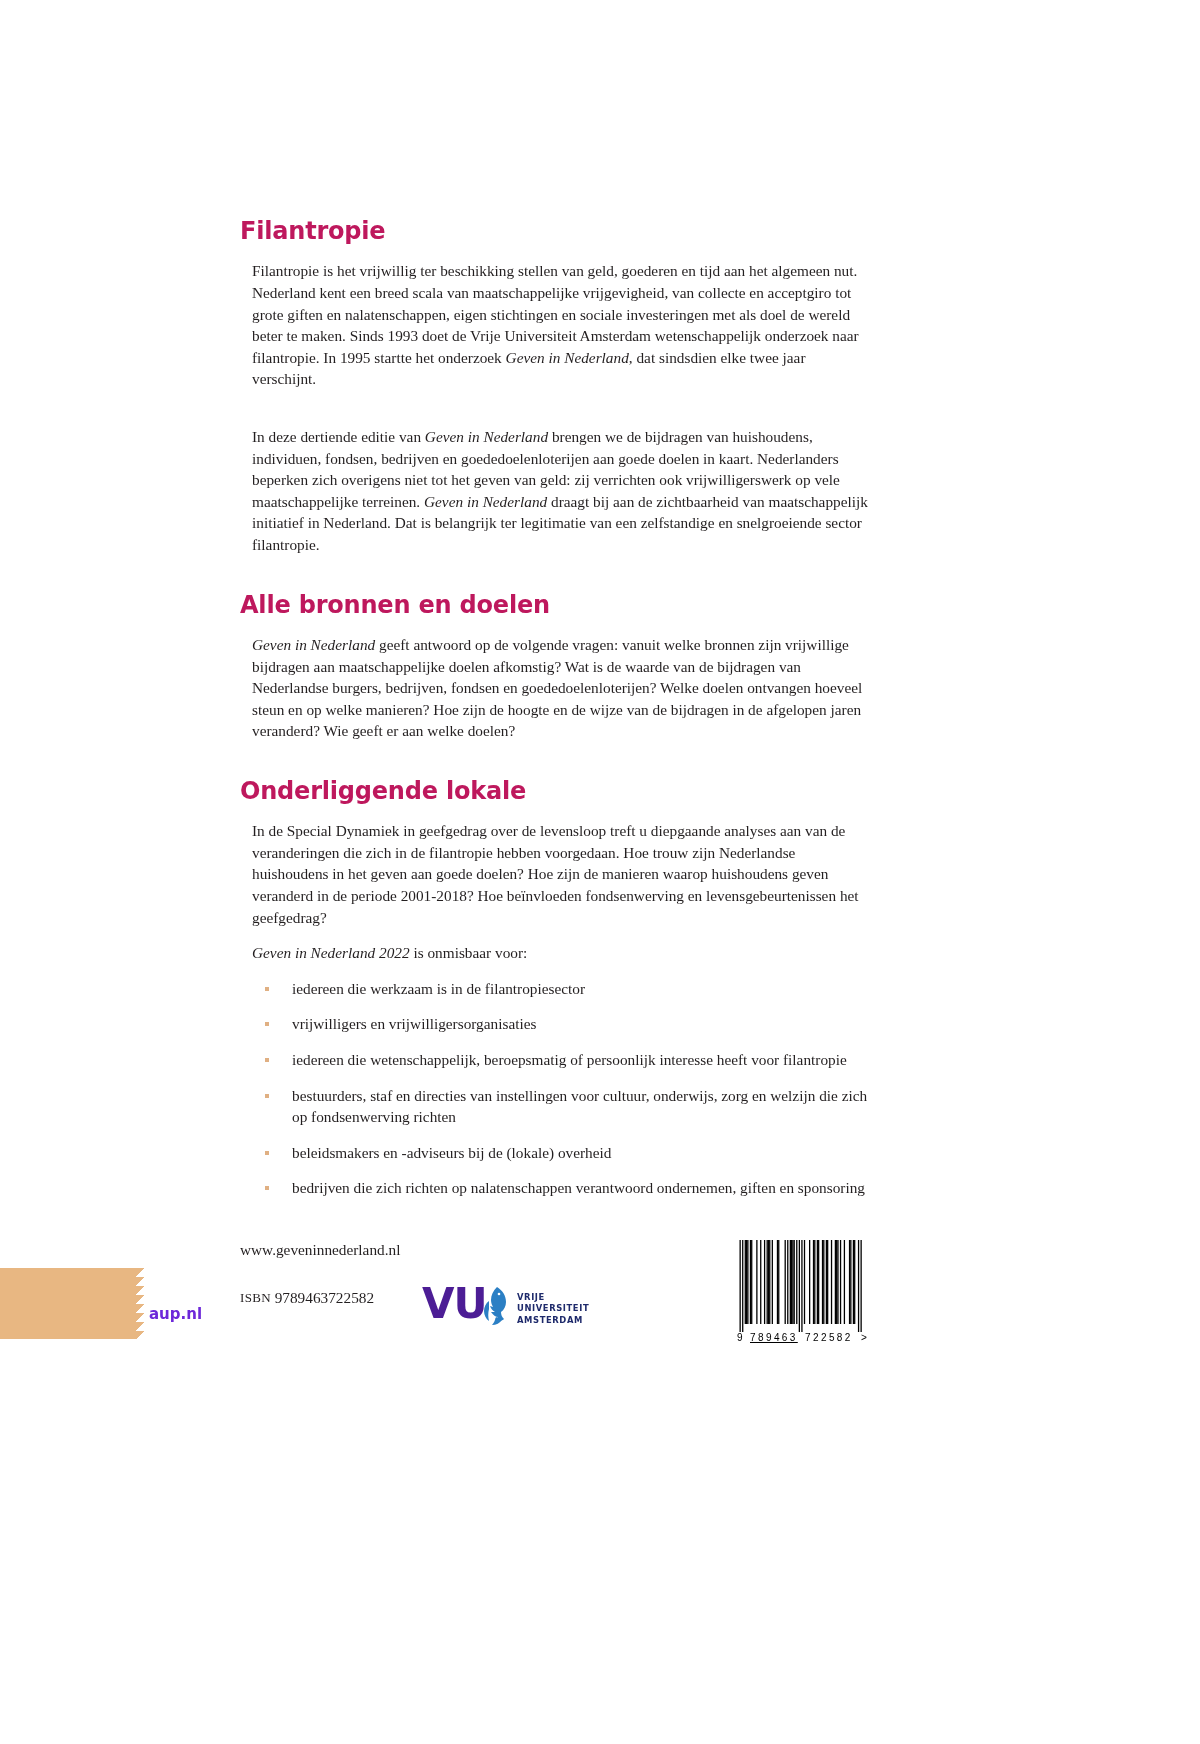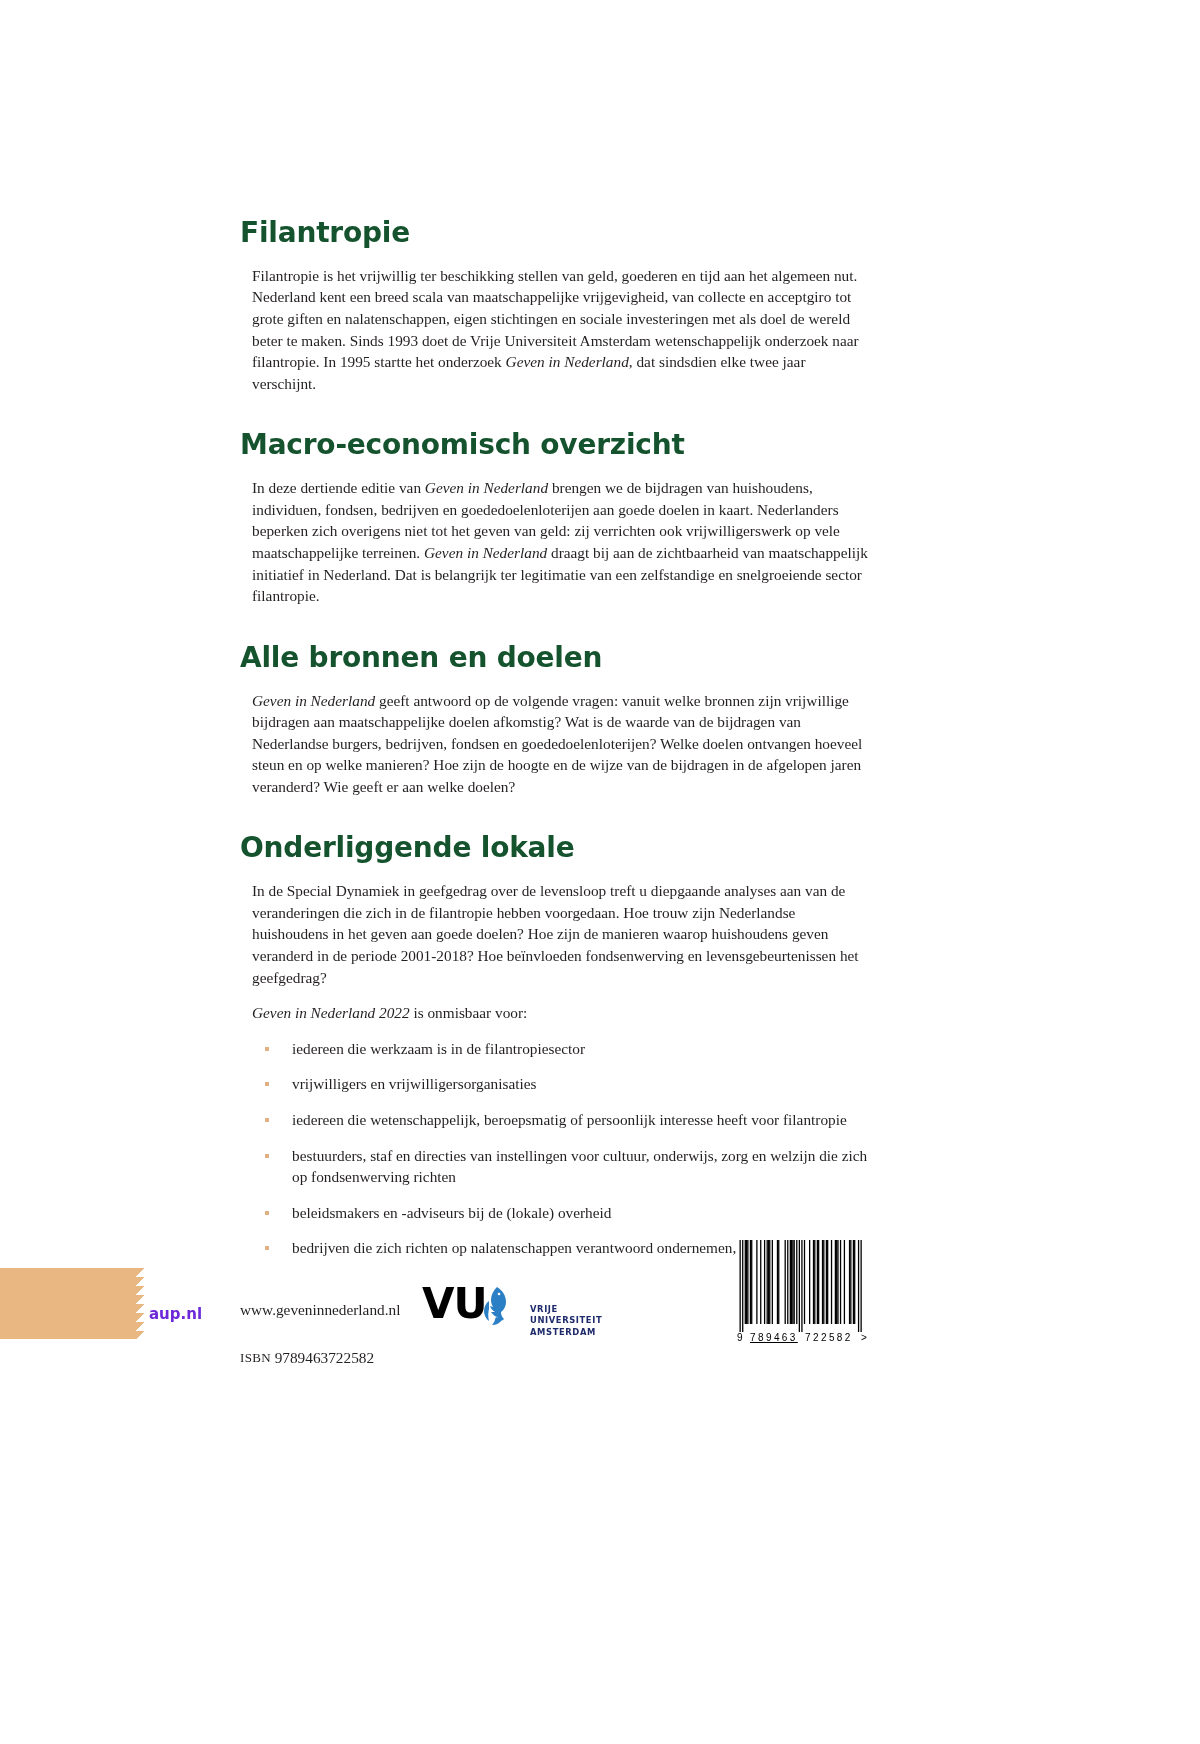--- a/index.html
+++ b/index.html
@@ -16,23 +16,23 @@
   .content {
     position:absolute;
     left:240px;
     top:218px;
     width:640px;
   }
 
   h2.section-title {
     font-family:"DejaVu Sans", sans-serif;
     font-weight:bold;
-    font-size:28px;
+    font-size:24px;
     letter-spacing:-0.2px;
-    color:#14532d;
+    color:#be185d;
     margin:0 0 16px 0;
     line-height:1.1;
   }
   .block { margin-bottom:36px; }
   .block:last-of-type { margin-bottom:0; }
 
   p.body {
     font-family:"Liberation Serif", serif;
     font-size:15.3px;
     line-height:21.6px;
@@ -110,37 +110,36 @@
     font-size:15px;
     color:#6d28d9;
   }
 
   
   .vu-logo { position:absolute; left:422px; top:10px; width:180px; height:56px; }
   .vu-mark {
     font-family:"DejaVu Sans", sans-serif;
     font-weight:bold;
     font-size:42px;
-    color:#000000;
+    color:#4c1d95;
     letter-spacing:-1px;
     position:absolute;
     left:0; top:5px;
     line-height:1;
   }
   .vu-bird { position:absolute; left:58px; top:8px; }
   .vu-words {
     position:absolute;
-    left:95px; top:26px;
+    left:95px; top:14px;
     font-family:"DejaVu Sans", sans-serif;
     font-size:8.4px;
     font-weight:bold;
     letter-spacing:0.6px;
     line-height:11.4px;
     color:#1e2a6b;
-    margin-left:13px;
   }
 
   
   .barcode-wrap { position:absolute; left:737px; top:-28px; width:130px; height:128px; }
   .barcode-bars { width:130px; height:92px; display:block; }
   .barcode-digits {
     font-family:"Liberation Sans", sans-serif;
     font-size:10px;
     color:#000;
     position:absolute;
@@ -159,21 +158,20 @@
 <div class="page">
 
   <div class="content">
 
     <div class="block">
       <h2 class="section-title">Filantropie</h2>
       <p class="body"><span>Filantropie is het vrijwillig ter beschikking stellen van geld, goederen en tijd aan het algemeen nut. Nederland kent een breed scala van maatschappelijke vrijgevigheid, van collecte en acceptgiro tot grote giften en nalatenschappen, eigen stichtingen en sociale investeringen met als doel de wereld beter te maken. Sinds 1993 doet de Vrije Universiteit Amsterdam wetenschappelijk onderzoek naar filantropie. In 1995 startte het onderzoek </span><span class="it">Geven in Nederland</span><span>, dat sindsdien elke twee jaar verschijnt.</span></p>
     </div>
 
     <div class="block">
-      <h2 class="section-title">Macro-economisch overzicht</h2>
       <p class="body"><span>In deze dertiende editie van </span><span class="it">Geven in Nederland</span><span> brengen we de bijdragen van huishoudens, individuen, fondsen, bedrijven en goededoelenloterijen aan goede doelen in kaart. Nederlanders beperken zich overigens niet tot het geven van geld: zij verrichten ook vrijwilligerswerk op vele maatschappelijke terreinen. </span><span class="it">Geven in Nederland</span><span> draagt bij aan de zichtbaarheid van maatschappelijk initiatief in Nederland. Dat is belangrijk ter legitimatie van een zelfstandige en snelgroeiende sector filantropie.</span></p>
     </div>
 
     <div class="block">
       <h2 class="section-title">Alle bronnen en doelen</h2>
       <p class="body"><span class="it">Geven in Nederland</span><span> geeft antwoord op de volgende vragen: vanuit welke bronnen zijn vrijwillige bijdragen aan maatschappelijke doelen afkomstig? Wat is de waarde van de bijdragen van Nederlandse burgers, bedrijven, fondsen en goededoelenloterijen? Welke doelen ontvangen hoeveel steun en op welke manieren? Hoe zijn de hoogte en de wijze van de bijdragen in de afgelopen jaren veranderd? Wie geeft er aan welke doelen?</span></p>
     </div>
 
     <div class="block">
       <h2 class="section-title">Onderliggende lokale</h2>

